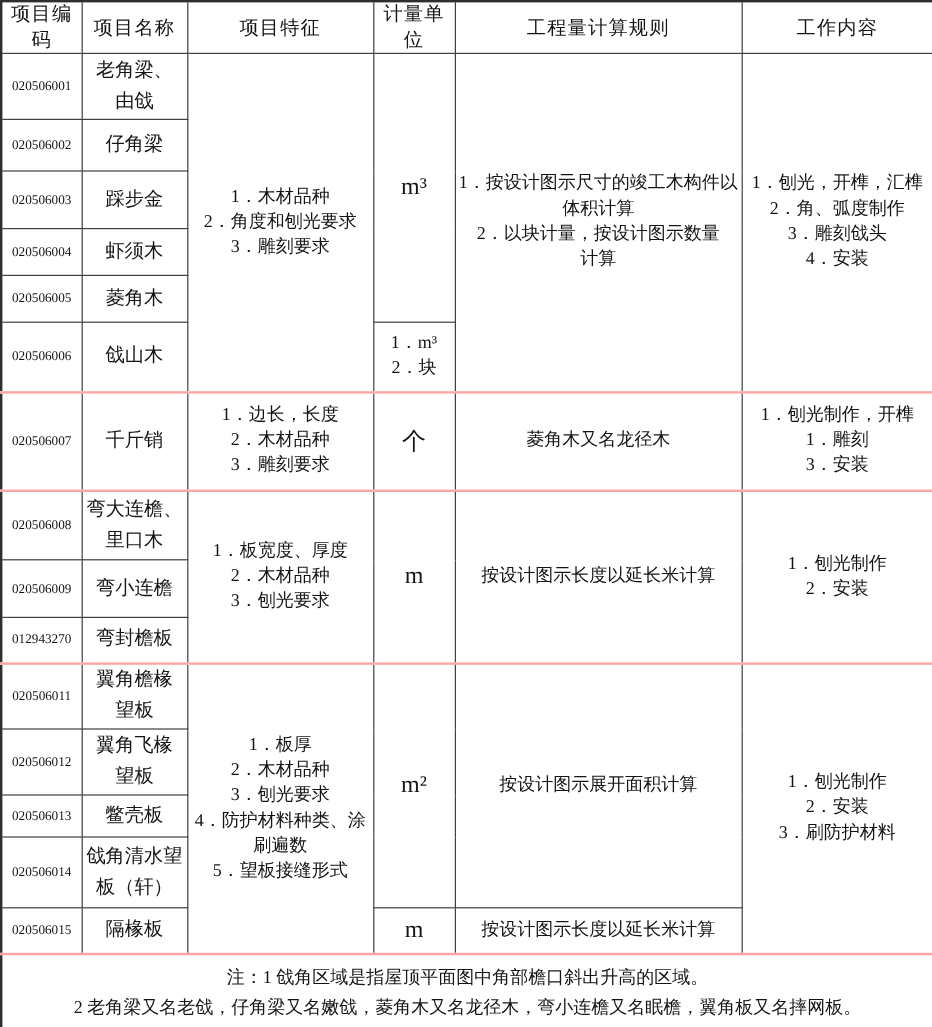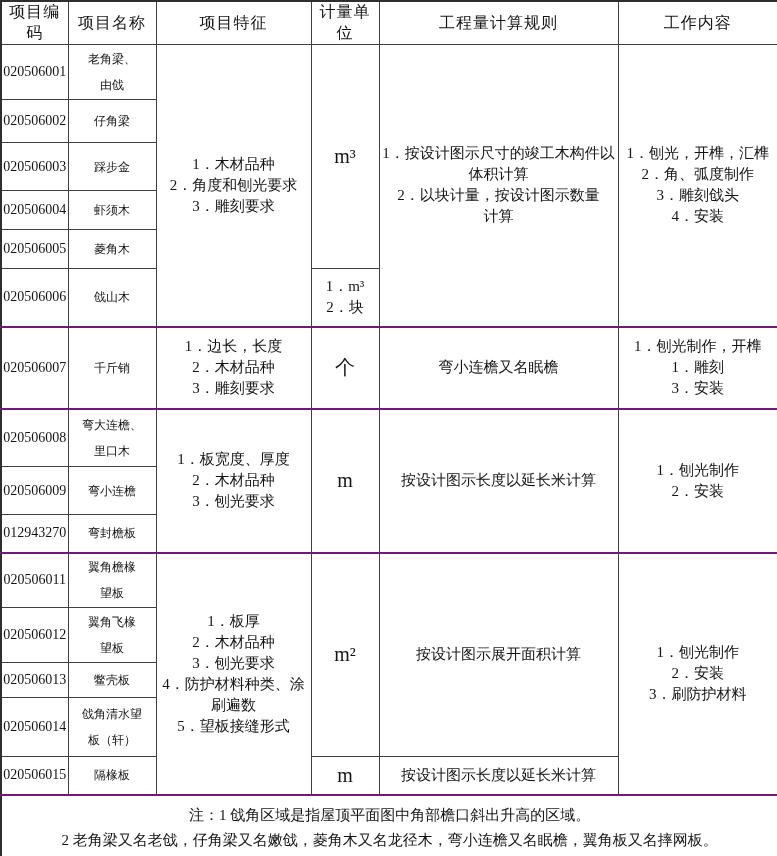--- a/index.html
+++ b/index.html
@@ -20,23 +20,23 @@
     vertical-align: middle;
     padding: 0;
     font-weight: normal;
     overflow: hidden;
   }
   thead th {
     font-size: 16px;
     border-bottom: 2px solid #2e2e2e;
     letter-spacing: 1px;
   }
-  tr.sec > td { border-top: 2px solid #701a75; }
-  td.code { font-size: 14px; white-space: nowrap; }
-  td.name { font-size: 12px; line-height: 26px; white-space: pre-line; }
+  tr.sec > td { border-top: 2px solid #fca5a5; }
+  td.code { font-size: 11px; white-space: nowrap; }
+  td.name { font-size: 16px; line-height: 26px; white-space: pre-line; }
   td.list { font-size: 15px; line-height: 21px; }
   td.list > div { white-space: pre-line; }
   td.unit { font-size: 20px; }
   td.note { font-size: 15px; line-height: 25px; }
   td.note > div { white-space: pre-line; }
 </style>
 </head>
 <body>
 
 <table class="spec">
@@ -111,21 +111,21 @@
     <tr class="sec" style="height:82px">
       <td class="code">020506007</td>
       <td class="name">千斤销</td>
       <td class="list">
           <div>1．边长，长度</div>
           <div>2．木材品种</div>
           <div>3．雕刻要求</div>
         </td>
       <td class="unit">个</td>
       <td class="list">
-          <div>弯小连檐又名眠檐</div>
+          <div>菱角木又名龙径木</div>
         </td>
       <td class="list">
           <div>1．刨光制作，开榫</div>
           <div>1．雕刻</div>
           <div>3．安装</div>
         </td>
     </tr>
 
     <tr class="sec" style="height:58px">
       <td class="code">020506008</td>

